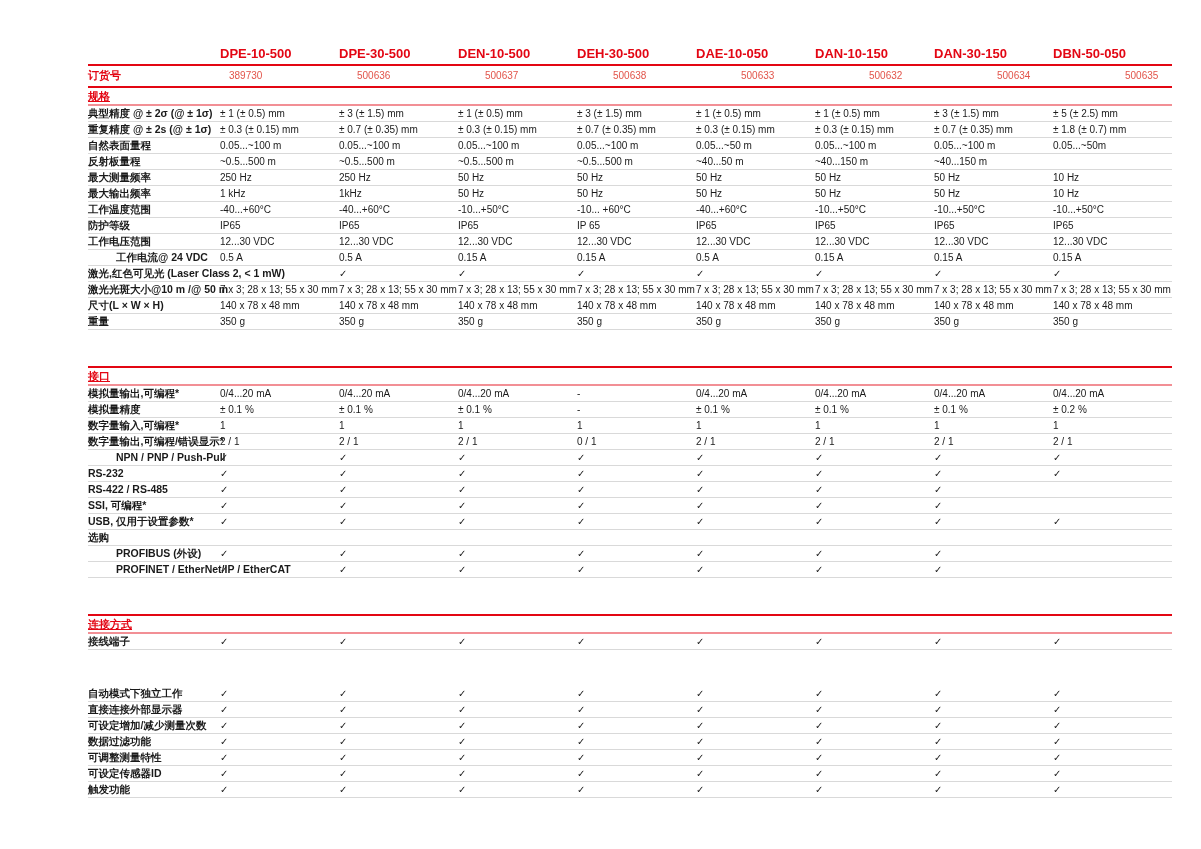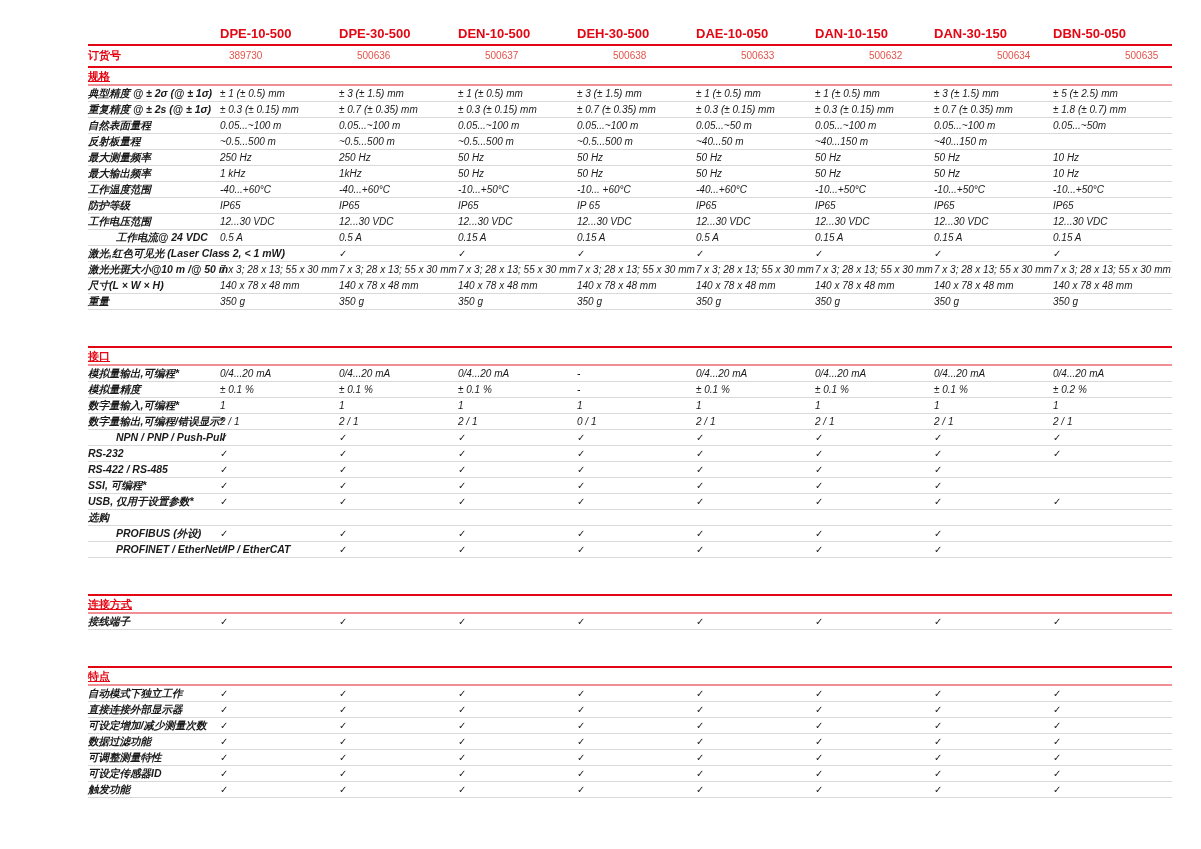--- a/index.html
+++ b/index.html
@@ -13,35 +13,35 @@
   html,body{margin:0;padding:0;}
   body{
     width:1201px;height:849px;background:#ffffff;overflow:hidden;
     font-family:"Liberation Sans","DejaVu Sans",sans-serif;color:var(--ink);
   }
   .sheet{position:relative;padding:26px 0 0 88px;}
   .tbl{width:1084px;}
   .grid-row{display:grid;grid-template-columns:132px repeat(8,119px);align-items:end;}
   .header-row{padding-bottom:3px;border-bottom:2px solid var(--red);}
   .product{
-    font-weight:bold;font-size:13px;color:var(--red);white-space:nowrap;line-height:15px;
+    font-weight:bold;font-size:13px;color:var(--red);white-space:nowrap;line-height:15px;margin-top:20px;
   }
   .order-row{align-items:center;padding:2px 0 3px;gap:9px;}
   .order-label{font-weight:bold;font-size:11px;color:var(--red);white-space:nowrap;}
   .order-num{font-size:10px;color:var(--order-red);white-space:nowrap;}
   .section{margin-top:36px;}
   .section-first{margin-top:0;}
   .section-title{
     width:1084px;font-weight:bold;font-size:11px;color:var(--red);
     border-top:2px solid var(--red);border-bottom:2px solid var(--red-light);
     padding:2px 0;line-height:12px;text-decoration:underline;
   }
   .spec-row{
     min-height:16px;border-bottom:1px solid var(--line);
-    align-items:center;padding:1px 0;font-style:italic;
+    align-items:center;padding:1px 0;
   }
   .lbl{
     font-size:10.5px;font-weight:bold;white-space:nowrap;overflow:visible;
     line-height:13px;
   }
   .lbl.indent{padding-left:28px;}
   .val{
     font-size:10px;line-height:13px;white-space:nowrap;overflow:visible;
     font-weight:normal;
   }
@@ -374,21 +374,20 @@
           <div class="val check">✓</div>
           <div class="val check">✓</div>
           <div class="val check">✓</div>
           <div class="val check">✓</div>
           <div class="val check">✓</div>
           <div class="val check">✓</div>
           <div class="val check">✓</div>
         </div>
       </div>
       <div class="section">
-        <div class="section-title">特点</div>
         <div class="grid-row spec-row">
           <div class="lbl">自动模式下独立工作</div>
           <div class="val check">✓</div>
           <div class="val check">✓</div>
           <div class="val check">✓</div>
           <div class="val check">✓</div>
           <div class="val check">✓</div>
           <div class="val check">✓</div>
           <div class="val check">✓</div>
           <div class="val check">✓</div>

